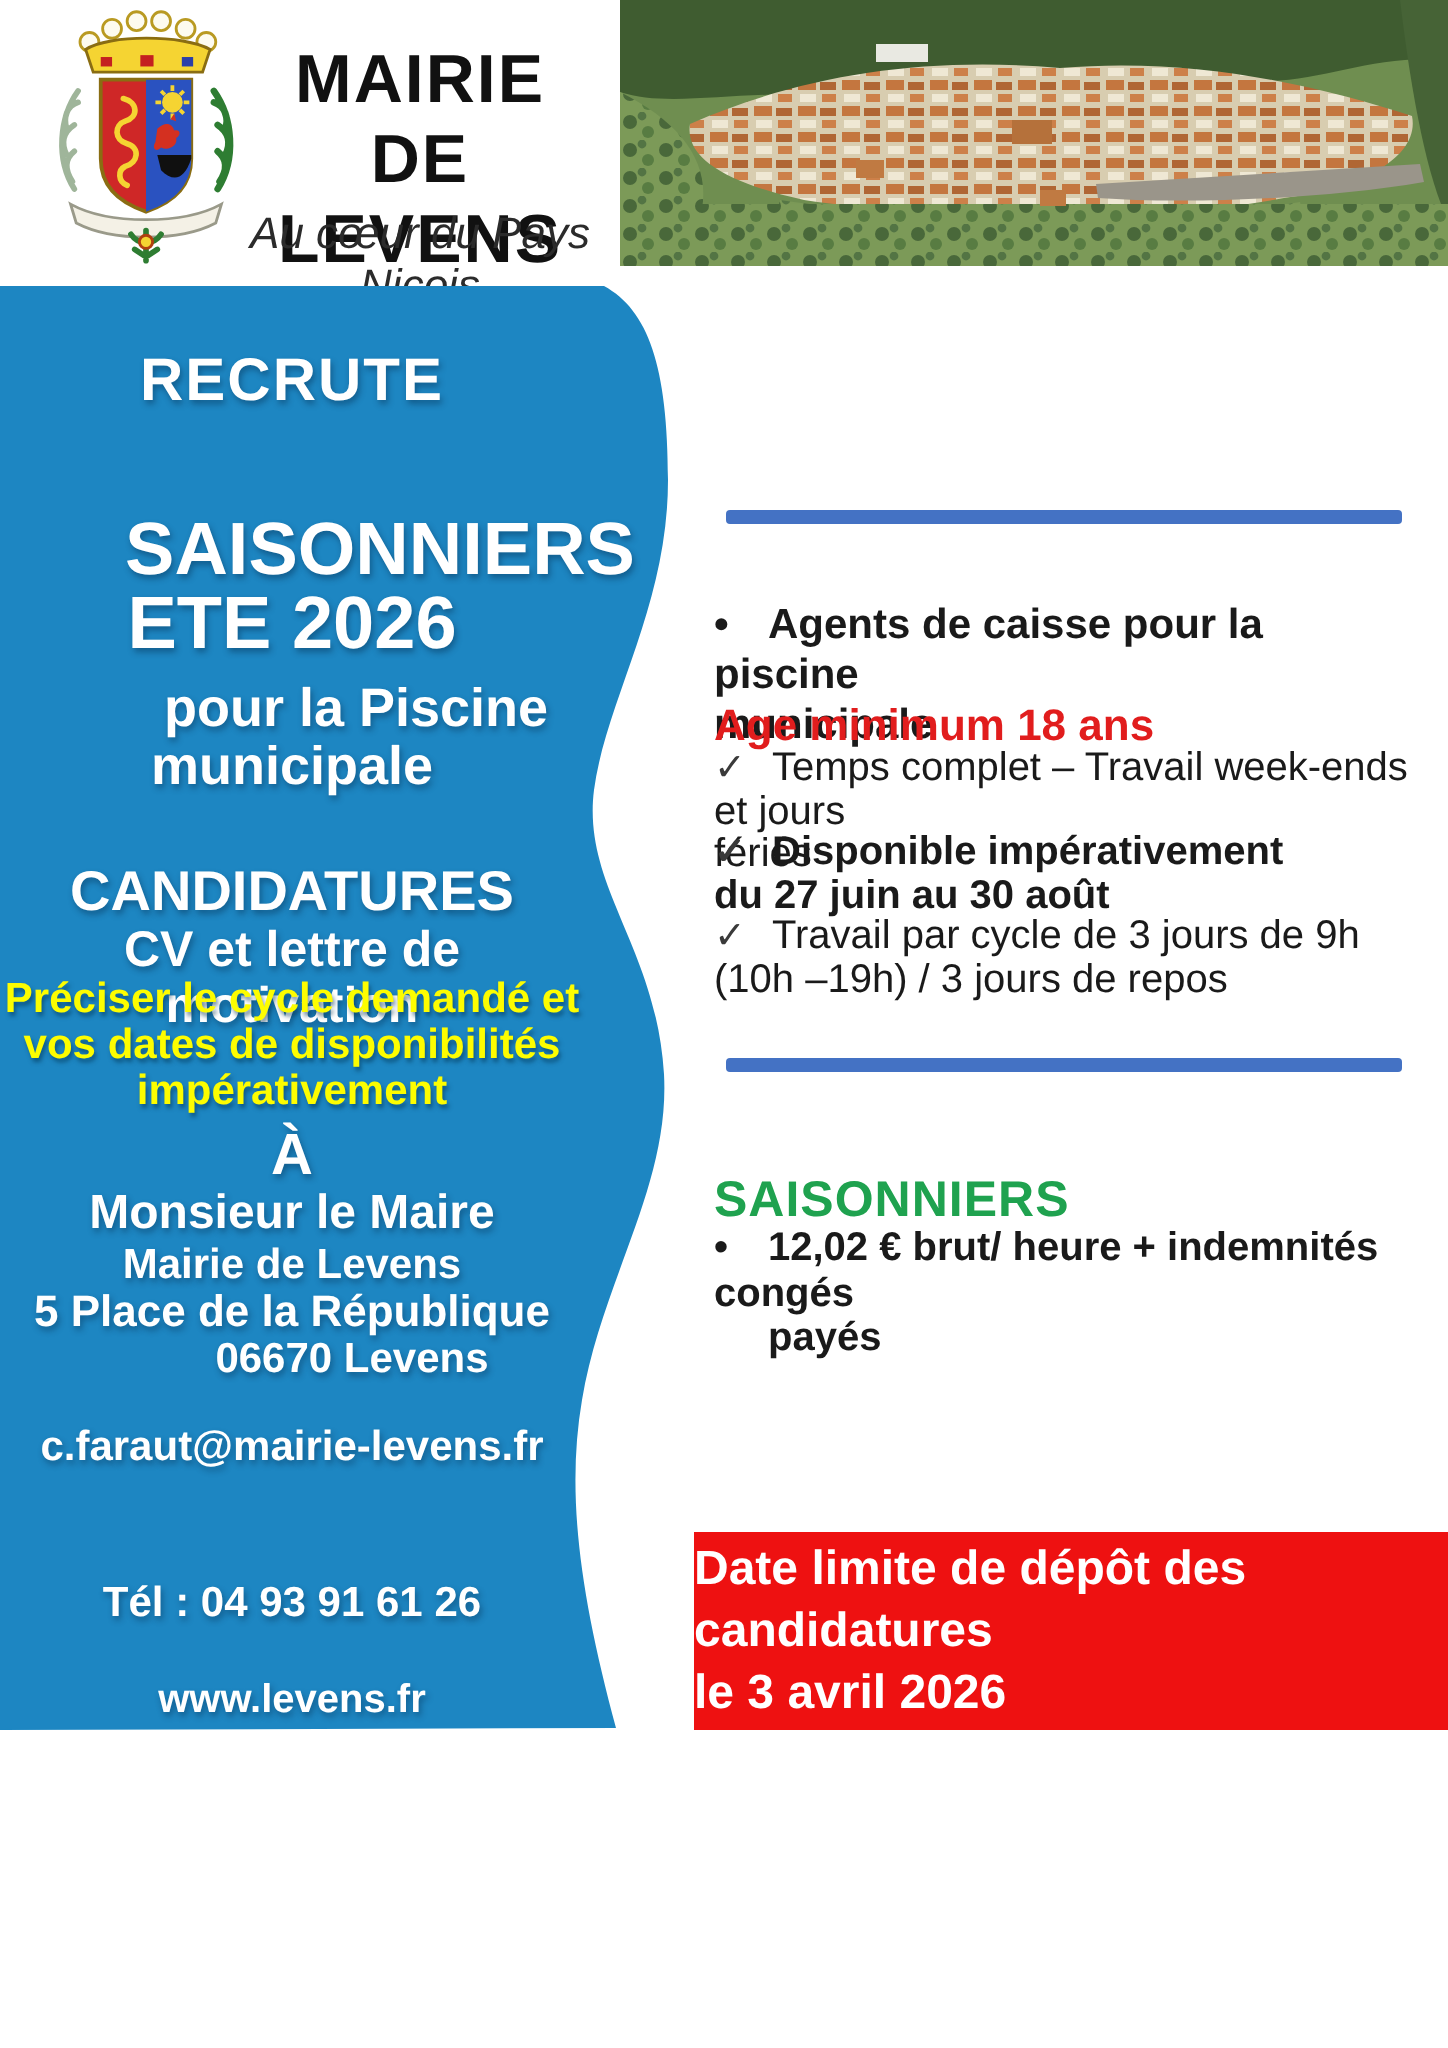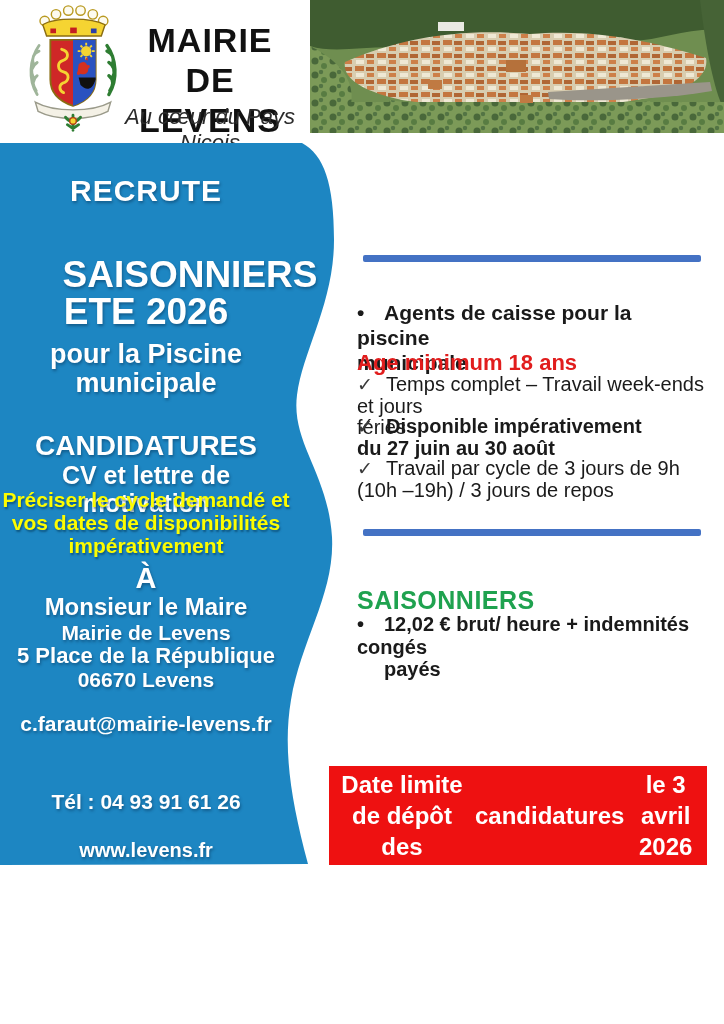--- a/index.html
+++ b/index.html
@@ -14,32 +14,32 @@
            font-size:22px;font-style:italic;color:#2b2b2b;}
   .photo{position:absolute;left:310px;top:0;width:414px;height:133px;}
 
   
   .panel-svg{position:absolute;left:0;top:135px;width:340px;height:736px;}
   .pt{position:absolute;left:0;width:292px;text-align:center;color:#fff;font-weight:bold;
       text-shadow:1px 2px 3px rgba(0,30,60,.40);line-height:1.1;}
   .pt-recrute{top:174px;font-size:30px;letter-spacing:1px;}
   .pt-title1{top:255px;font-size:37px;padding-left:44px;}
   .pt-title2{top:292px;font-size:37px;}
-  .pt-sub1{top:340px;font-size:27px;}
+  .pt-sub1{top:340px;font-size:27px;padding-left:32px;}
   .pt-sub2{top:369px;font-size:27px;}
   .pt-cand{top:431px;font-size:28px;}
   .pt-cv{top:462px;font-size:25px;}
   .pt-hl{font-size:21px;color:var(--highlight-yellow,#ffff00);
          text-shadow:1px 2px 2px rgba(0,50,80,.55);}
   .pt-hl1{top:488px;} .pt-hl2{top:511px;} .pt-hl3{top:534px;}
   .pt-a{top:563px;font-size:29px;}
   .pt-addr1{top:594px;font-size:24px;}
   .pt-addr2{top:621px;font-size:21px;}
   .pt-addr3{top:644px;font-size:22px;}
-  .pt-addr4{top:668px;font-size:21px;}
+  .pt-addr4{top:668px;font-size:21px;padding-left:30px;}
   .pt-email{top:712px;font-size:21px;}
   .pt-tel{top:790px;font-size:21px;}
   .pt-www{top:839px;font-size:20px;}
 
   
   .divider{position:absolute;left:363px;width:338px;height:7px;border-radius:2px;
            background:var(--divider-blue,#4472c4);}
   .divider-1{top:255px;} .divider-2{top:529px;}
   .rc{position:absolute;left:357px;width:352px;color:#1a1a1a;}
   .job-title{top:300px;font-size:21px;font-weight:bold;line-height:25px;}
@@ -48,23 +48,23 @@
   .check{font-size:20px;line-height:21.5px;}
   .check .ck{display:inline-block;width:29px;color:#3a3a3a;font-size:19px;}
   .check-1{top:374px;} .check-2{top:416px;} .check-3{top:458px;}
   .bold{font-weight:bold;}
   .remu-head{top:586px;font-size:25px;font-weight:bold;letter-spacing:.5px;
              color:var(--remu-green,#1fa24f);}
   .remu-item{top:613px;font-size:20px;font-weight:bold;line-height:22.5px;}
   .remu-item .l2{margin-left:27px;}
 
   
-  .deadline{position:absolute;left:329px;top:766px;width:378px;height:99px;
-            background:var(--deadline-red,#ee1111);display:flex;
-            justify-content:center;align-items:center;}
+  .deadline{position:absolute;left:347px;top:766px;width:378px;height:99px;
+            background:var(--deadline-red,#ee1111);display:flex;flex-direction:column;
+            justify-content:center;align-items:flex-start;}
   .deadline div{color:#fff;font-size:24px;font-weight:bold;line-height:31px;text-align:center;}
 </style>
 </head>
 <body>
 
 <div class="canvas">
 
   <svg class="logo" viewBox="0 0 120 140">
 
     <g>

